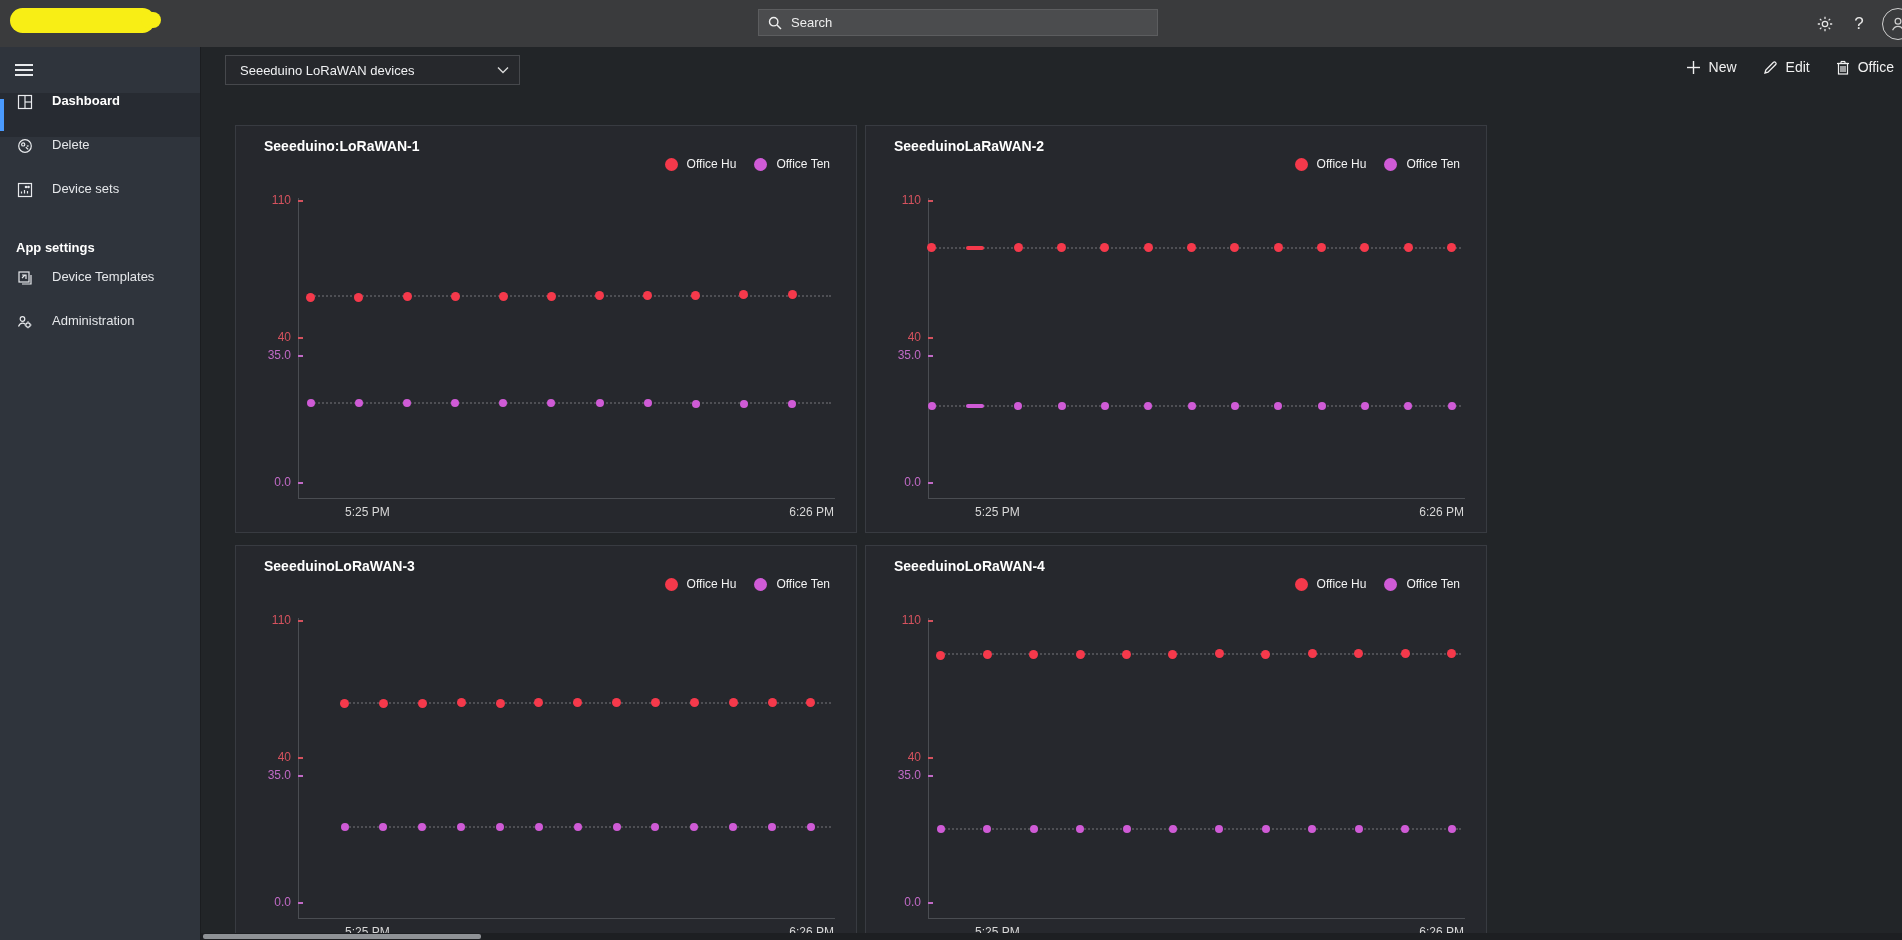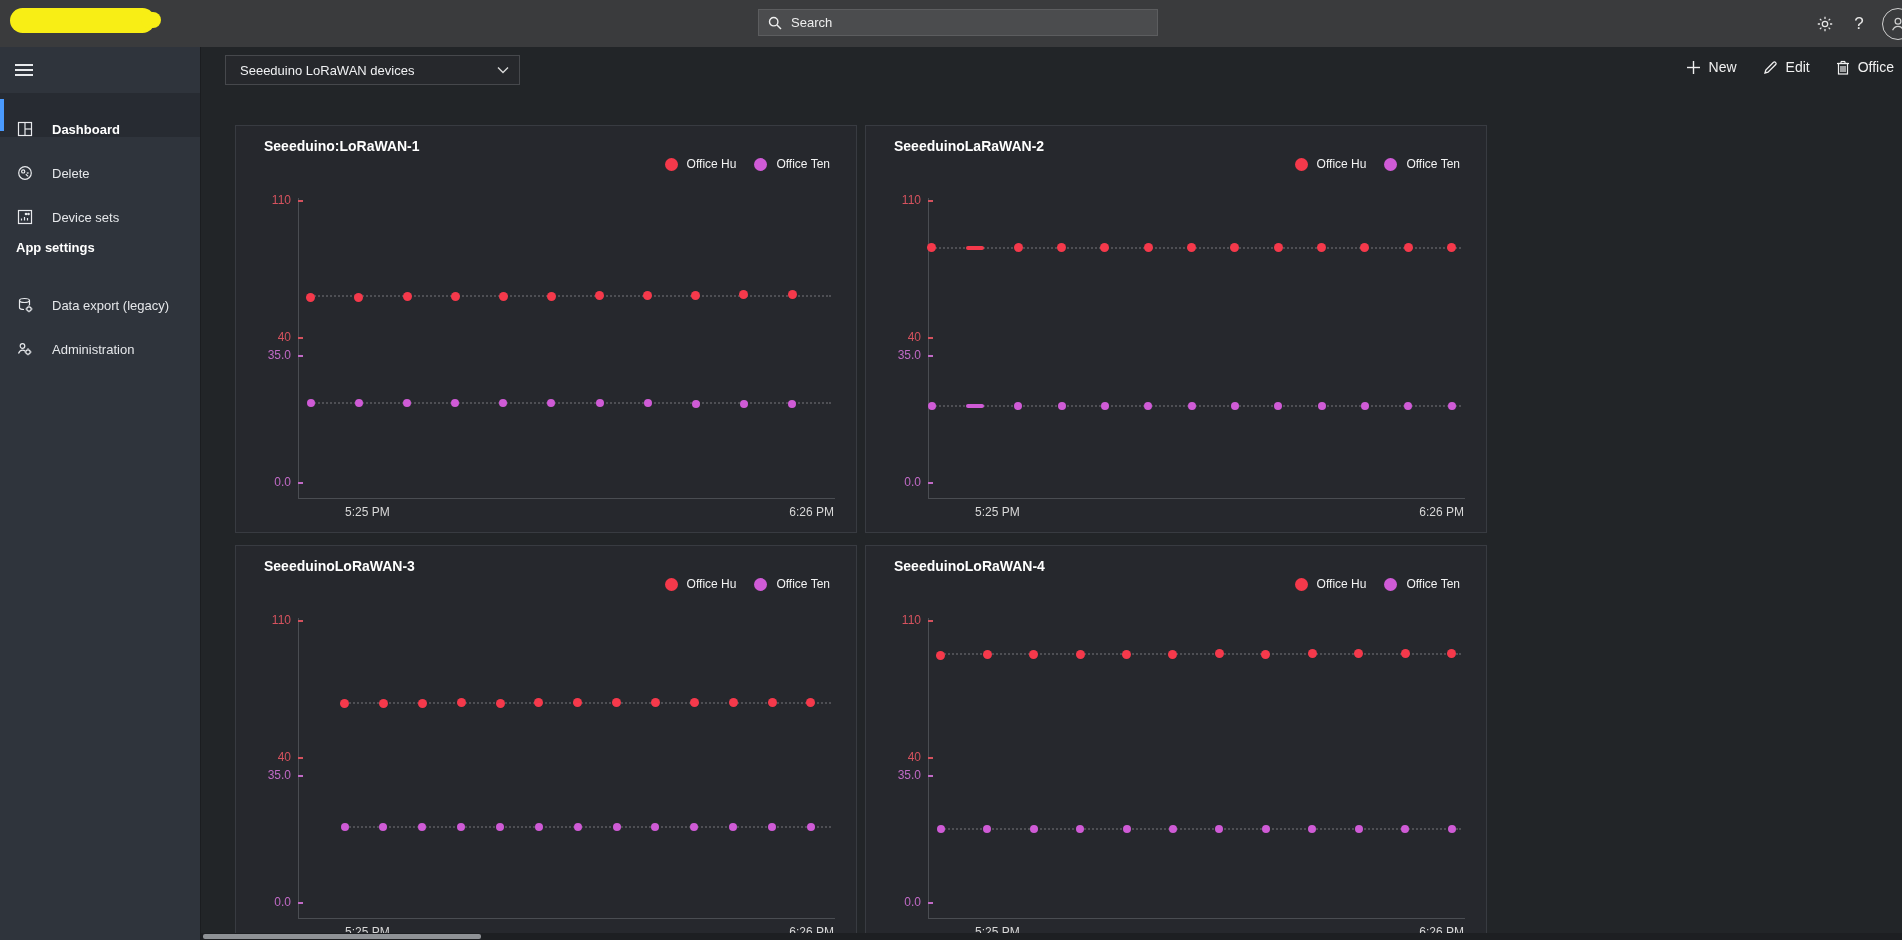--- a/index.html
+++ b/index.html
@@ -18,21 +18,21 @@
   .searchbox input::placeholder{color:#eeeeee;opacity:1;}
   .topbar-actions{position:absolute;right:0;top:0;height:47px;display:flex;align-items:center;}
   .tb-btn{width:34px;height:34px;display:flex;align-items:center;justify-content:center;cursor:pointer;color:#e6e6e6;}
   .help-glyph{font-size:17px;color:#e6e6e6;font-weight:400;}
   .avatar{width:30px;height:30px;border:1.5px solid #cfcfcf;border-radius:50%;display:flex;align-items:center;justify-content:center;margin-left:6px;margin-right:-12px;}
   
   .sidebar{position:absolute;left:0;top:47px;width:200px;height:893px;background:#2f343c;}
   .hamburger-row{height:46px;display:flex;align-items:center;padding-left:15px;cursor:pointer;}
   .hamburger{width:18px;}
   .hamburger div{height:2px;background:#e8eaed;margin:3px 0;}
-  .nav-item{height:44px;display:flex;align-items:flex-end;padding-left:16px;cursor:pointer;position:relative;font-size:13px;color:#e5e7ea;}
+  .nav-item{height:44px;display:flex;align-items:flex-start;padding-left:16px;cursor:pointer;position:relative;font-size:13px;color:#e5e7ea;}
   .nav-item .nav-icon{width:17px;height:17px;margin-right:19px;display:flex;align-items:center;justify-content:center;flex:0 0 auto;}
   .nav-item.active{background:#272b32;font-weight:bold;color:#ffffff;}
   .nav-item.active:before{content:"";position:absolute;left:0;top:6px;bottom:6px;width:4px;}
   .section-header{height:44px;display:flex;align-items:center;padding-left:16px;font-size:13px;font-weight:bold;color:#ffffff;}
   
   .main{position:absolute;left:200px;top:47px;right:0;bottom:0;background:#222528;border-left:1px solid #1b1d20;}
   .command-bar{position:absolute;left:0;right:0;top:0;height:40px;}
   .dropdown{position:absolute;left:24px;top:8px;width:295px;height:30px;background:#26282c;border:1px solid #46484c;box-sizing:border-box;display:flex;align-items:center;justify-content:space-between;padding:0 10px 0 14px;cursor:pointer;}
   .dropdown .dd-label{font-size:13px;color:#f0f1f3;}
   .cmd-buttons{position:absolute;right:8px;top:0;height:40px;display:flex;align-items:center;gap:26px;}
@@ -135,32 +135,31 @@
           <circle cx="9" cy="5" r="0.7" fill="#e8eaed"></circle>
       </svg>
     </span>
     <span>Device sets</span>
   </div>
 
 
 
   <div class="section-header">App settings</div>
 
-
   <div class="nav-item">
     <span class="nav-icon">
       <svg width="16" height="16" viewBox="0 0 16 16" fill="none" stroke="#e8eaed" stroke-width="1.2">
-        <path d="M2.5 3.5c0-1.1 2.2-2 5-2s5 .9 5 2-2.2 2-5 2-5-.9-5-2z"></path>
-        <path d="M2.5 3.5v7c0 1.1 2 2 4.5 2M12.5 3.5V8"></path>
-        <circle cx="12" cy="12" r="2.2"></circle>
-          <path d="M12 9.2v-1M12 15.2v-1M14.5 12h1M8.5 12h1"></path>
+        <rect x="2" y="2" width="10" height="10"></rect>
+          <path d="M14 5v9H5"></path>
+          <path d="M5 8l3-3M5 5h4v4"></path>
       </svg>
     </span>
-    <span>Data export (legacy)</span>
-  </div>
+    <span>Device Templates</span>
+  </div>
+
 
   <div class="nav-item">
     <span class="nav-icon">
       <svg width="16" height="16" viewBox="0 0 16 16" fill="none" stroke="#e8eaed" stroke-width="1.2">
         <circle cx="5.5" cy="5" r="2.3"></circle>
           <path d="M1.5 12.5c.8-2.3 2.2-3.4 4-3.4 1 0 1.9.3 2.6 1"></path>
         <circle cx="11" cy="11" r="2.2"></circle>
           <path d="M11 8.2v-1M11 14.2v-1M13.5 11h1M7.5 11h1"></path>
       </svg>
     </span>

